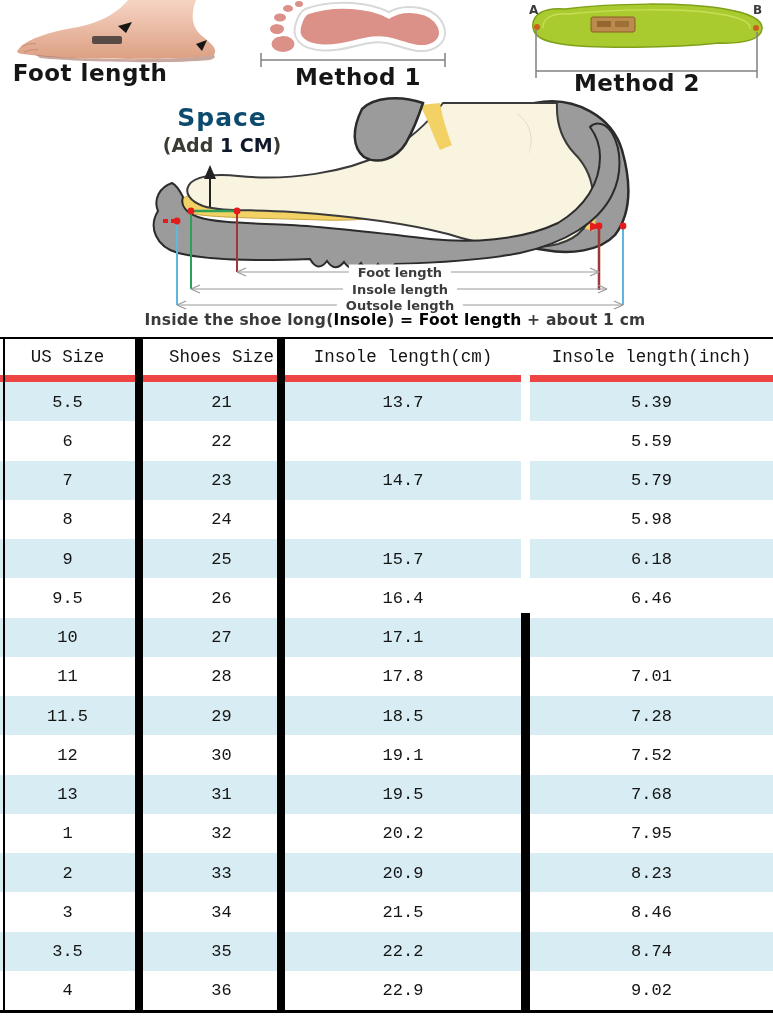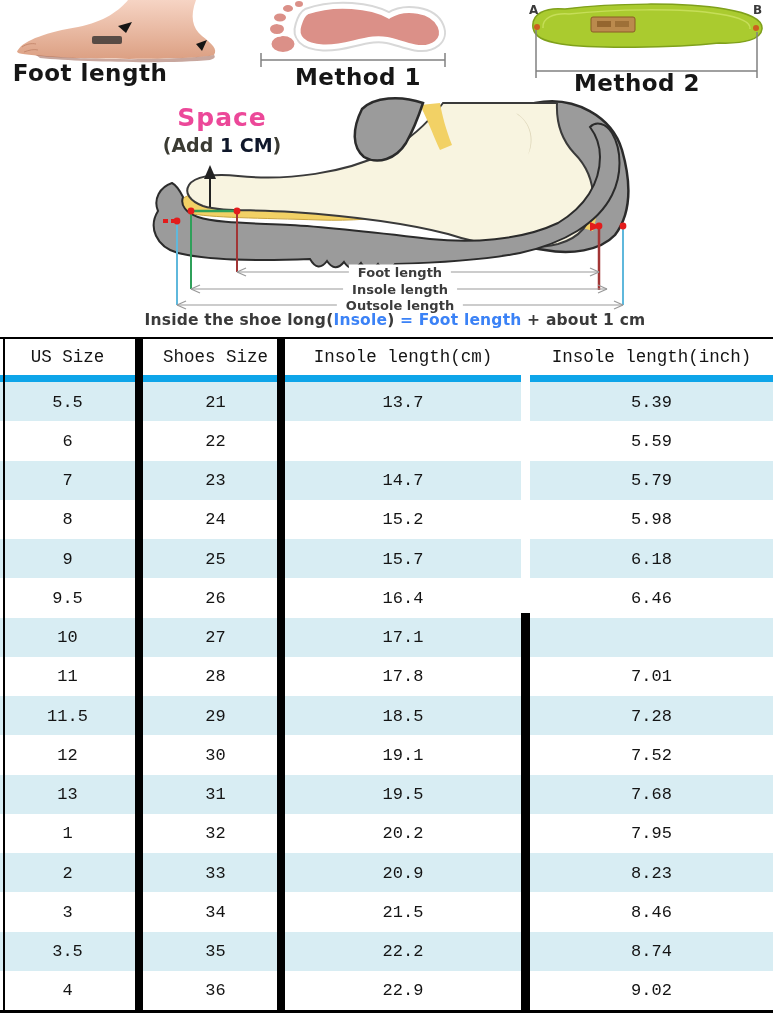--- a/index.html
+++ b/index.html
@@ -22,60 +22,60 @@
   .lbl-footlen{left:90px;top:60px;}
   .lbl-m1{left:115px;top:64px;}
   .lbl-m2{left:164px;top:70px;}
 
   
   .diagram{position:absolute;left:0;top:95px;width:773px;height:242px;background:#fff;}
   .diagram svg{position:absolute;left:0;top:0;}
   .space-label{
     position:absolute;left:222px;top:8px;transform:translateX(-50%);
     font-family:"DejaVu Sans",sans-serif;font-weight:bold;font-size:25px;
-    color:#ec4899;letter-spacing:1px;
+    color:#0c4a6e;letter-spacing:1px;
   }
   .add-label{
     position:absolute;left:222px;top:39px;transform:translateX(-50%);
     font-family:"DejaVu Sans",sans-serif;font-weight:bold;font-size:19px;
     color:#3b3b33;white-space:pre;
   }
   .add-label .cm{color:#0f172a;}
   .measure-label{
     position:absolute;transform:translate(-50%,-50%);
     background:#fff;padding:0 9px;font-family:"DejaVu Sans",sans-serif;
     font-size:13px;font-weight:600;color:#3c3c3c;white-space:nowrap;
   }
   .ml-foot{left:400px;top:177px;}
   .ml-insole{left:400px;top:194px;text-align:center;}
   .ml-outsole{left:400px;top:210px;}
   .formula{
     position:absolute;left:395px;top:216px;transform:translateX(-50%);
     font-family:"DejaVu Sans",sans-serif;font-weight:bold;font-size:15.5px;
     color:#3a3a3a;white-space:pre;letter-spacing:.2px;
   }
-  .formula .red{color:#3b82f6;}
+  .formula .red{color:#000000;}
 
   
-  .size-table{position:absolute;left:0;top:337px;width:773px;height:676px;background:#0ea5e9;}
+  .size-table{position:absolute;left:0;top:337px;width:773px;height:676px;background:#ef4444;}
   .t-topline{position:absolute;left:0;right:0;top:0;height:2px;background:#000;}
   .t-botline{position:absolute;left:0;right:0;bottom:0;height:3px;background:#000;}
   .t-leftline{position:absolute;left:3px;top:0;bottom:0;width:2px;background:#000;}
   .theader{position:absolute;left:0;right:0;top:2px;height:36px;background:#fff;}
   .trows{position:absolute;left:0;right:0;top:38px;bottom:3px;display:flex;flex-direction:column;margin-top:7px;}
   .trow{flex:1;position:relative;}
   .row-blue{background:#d8edf3;}
   .row-white{background:#ffffff;}
   .cell,.hcell{
     position:absolute;top:50%;transform:translateY(-50%);text-align:center;
     font-family:"Liberation Mono",monospace;font-size:17px;color:#141414;white-space:nowrap;
   }
   .hcell{font-size:17.5px;}
   .col0{left:0;width:135px;}
-  .col1{left:140px;width:151px;}
+  .col1{left:146px;width:151px;}
   .col2{left:285px;width:236px;}
   .col3{left:530px;width:243px;}
   .vbar{position:absolute;background:#000;z-index:3;}
   .vbar1{left:135px;width:8px;top:0;bottom:3px;}
   .vbar2{left:277px;width:8px;top:0;bottom:3px;}
   .gap-white{position:absolute;left:521px;width:9px;top:2px;height:274px;background:#fff;z-index:3;}
   .vbar3{left:521px;width:9px;top:276px;bottom:3px;}
 </style>
 </head>
 <body>
@@ -236,21 +236,20 @@
         </div>
         <div class="trow row-blue">
           <div class="cell col0">7</div>
           <div class="cell col1">23</div>
           <div class="cell col2">14.7</div>
           <div class="cell col3">5.79</div>
         </div>
         <div class="trow row-white">
           <div class="cell col0">8</div>
           <div class="cell col1">24</div>
-          <div class="cell col2">15.2</div>
           <div class="cell col3">5.98</div>
         </div>
         <div class="trow row-blue">
           <div class="cell col0">9</div>
           <div class="cell col1">25</div>
           <div class="cell col2">15.7</div>
           <div class="cell col3">6.18</div>
         </div>
         <div class="trow row-white">
           <div class="cell col0">9.5</div>

